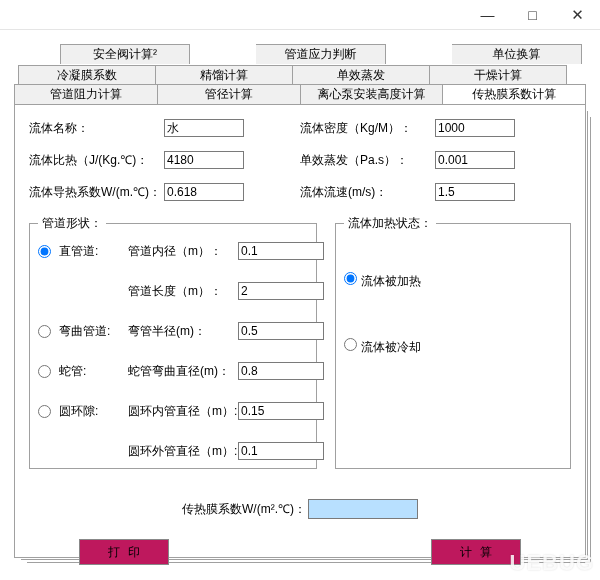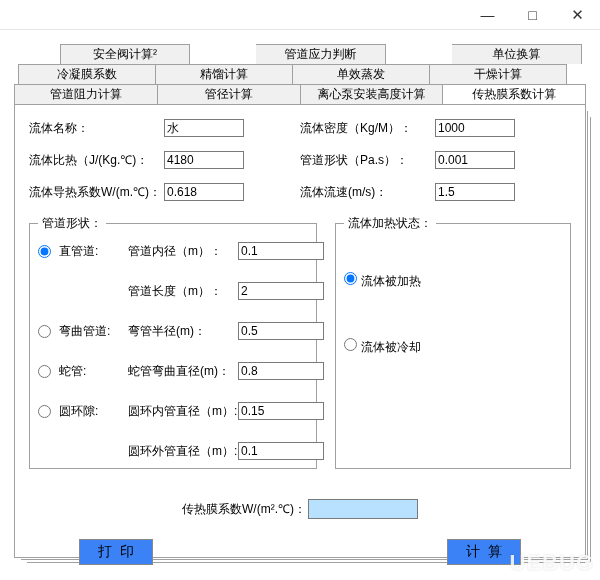--- a/index.html
+++ b/index.html
@@ -27,21 +27,21 @@
     position: relative;
     padding: 14px 8px 0 8px;
     height: 540px;
   }
   
   .tab-stack { position: relative; margin-left: 6px; margin-right: 6px;}
   .tab-row { display: flex; height: 20px; }
   .tab-row.row1 .tab { width: 130px; margin-left:auto;}
   .tab-row.row1 { justify-content: flex-end; gap: 20px; padding-right: 4px;}
   .tab-row.row2 .tab, .tab-row.row3 .tab { flex:1; }
-  .tab-row.row2 { margin-left: 4px; margin-right: 19px;}
+  .tab-row.row2 { margin-left: 4px; margin-right: 19px; align-items: center;}
   .tab-row.row3 { margin-left: 0; margin-right: 0;}
   .tab {
     background: #f0f0f0;
     border: 1px solid #a0a0a0;
     border-bottom: none;
     text-align: center;
     line-height: 18px;
     font-size: 12px;
     position: relative;
   }
@@ -92,23 +92,23 @@
   .pipe-grid .rcell { display:flex; align-items:center; gap:4px;}
   input[type=radio]{ margin:0 4px 0 0;}
   .heat-state { display:flex; flex-direction:column; align-items:flex-start; gap:48px; padding:30px 0 40px;}
   .result-row { display:flex; justify-content:center; align-items:center; margin-top:30px; gap:2px;}
   .result-input {
     border:1px solid #7a7a7a; width:110px; height:20px;
     background:#b8e0ff;
   }
   .btn-row { display:flex; justify-content:space-between; padding:0 50px; margin-top:20px;}
   button.win {
-    border:1px solid #888; background:#3b82f6;
-    width:74px; height:26px;
-    font-family:inherit; font-size:14px;
+    border:1px solid #888; background:#be185d;
+    width:90px; height:26px;
+    font-family:inherit; font-size:12px;
     letter-spacing: 8px; text-indent:8px;
   }
   .watermark {
     position:absolute; right:6px; bottom:4px;
     font-family: Arial, sans-serif; font-weight:bold;
     font-size:22px; color:rgba(255,255,255,0.85);
     text-shadow: 0 0 2px rgba(0,0,0,0.15);
     letter-spacing:1px;
     pointer-events:none;
   }
@@ -156,21 +156,21 @@
           <input class="txt" value="1000" style="">
         </div>
       </div>
 
       <div class="row">
         <div class="half">
           <span class="lbl">流体比热（J/(Kg.℃)：</span>
           <input class="txt" value="4180" style="">
         </div>
         <div class="half">
-          <span class="lbl">管道形状（Pa.s）：</span>
+          <span class="lbl">单效蒸发（Pa.s）：</span>
           <input class="txt" value="0.001" style="">
         </div>
       </div>
 
       <div class="row">
         <div class="half">
           <span class="lbl">流体导热系数W/(m.℃)：</span>
           <input class="txt" value="0.618" style="">
         </div>
         <div class="half">

